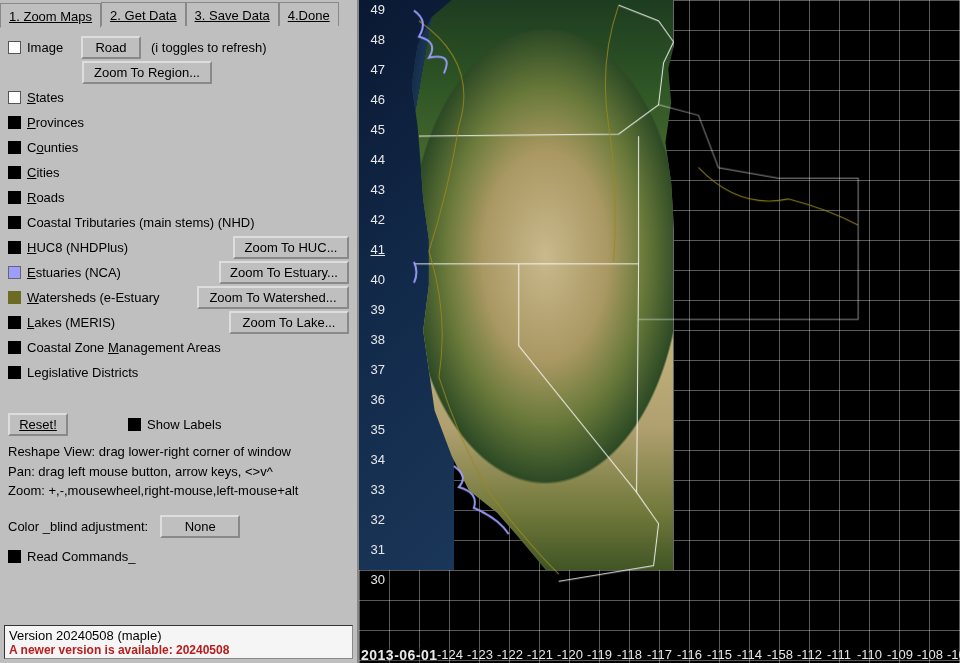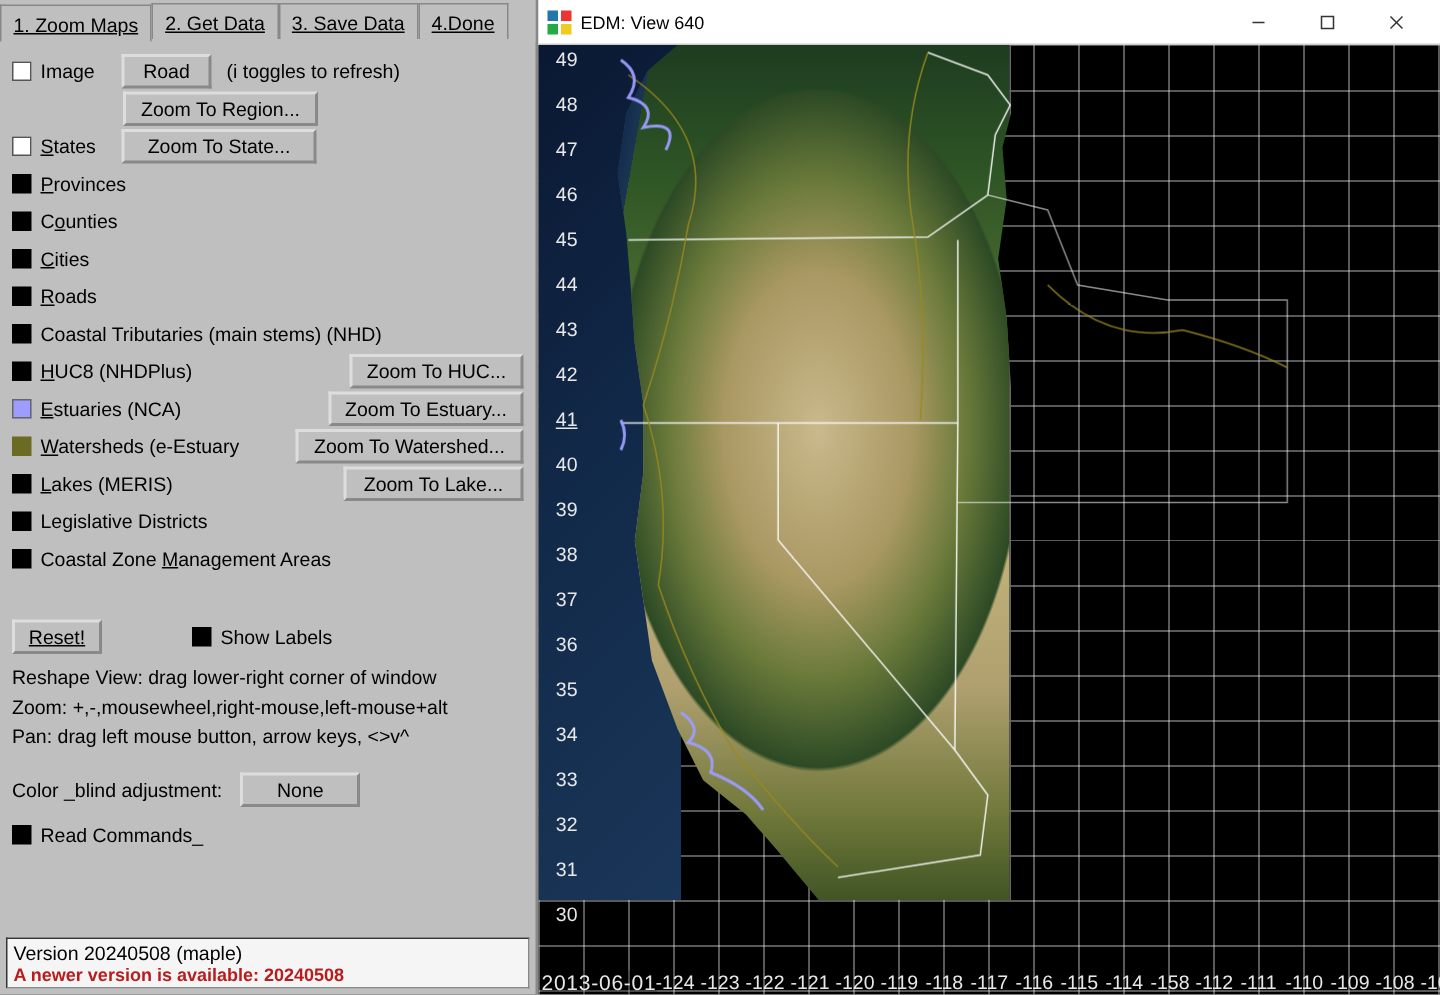--- a/index.html
+++ b/index.html
@@ -187,21 +187,21 @@
     font-family: Arial;
   }
   .lon-label {
     position:absolute;
     bottom: 1px;
     color: #e8e8e8; font-size: 13px;
   }
   .date-label {
     position:absolute;
     left: 2px; bottom: 0;
-    color: #e8e8e8; font-size: 14px; font-weight: normal;
+    color: #e8e8e8; font-size: 14px; font-weight: bold;
     letter-spacing: 0.5px;
     background: rgba(0,0,0,0.2);
   }
   
 </style>
 </head>
 <body>
 
 <div class="app">
 
@@ -222,21 +222,20 @@
         <span class="lbl" style="margin-left:10px">(i toggles to refresh)</span>
       </div>
 
       <div class="row" style="padding-left:74px">
         <button class="btn" style="width:130px;text-align:center">Zoom To Region...</button>
       </div>
 
       <div class="row">
         <span class="chk"></span>
         <span class="lbl" style="width:54px"><span class="u">S</span><span>tates</span></span>
-        <button class="btn" style="width:130px">Zoom To State...</button>
       </div>
 
       <div class="row">
         <span class="swatch"></span>
         <span class="lbl"><span class="u">P</span>rovinces</span>
       </div>
       <div class="row">
         <span class="swatch"></span>
         <span class="lbl">C<span class="u">o</span>unties</span>
       </div>
@@ -273,39 +272,39 @@
       </div>
 
       <div class="row">
         <span class="swatch"></span>
         <span class="lbl" style="flex:1"><span class="u">L</span>akes (MERIS)</span>
         <button class="btn" style="width:120px">Zoom To Lake...</button>
       </div>
 
       <div class="row">
         <span class="swatch"></span>
+        <span class="lbl">Coastal Zone <span class="u">M</span>anagement Areas</span>
+      </div>
+
+      <div class="row">
+        <span class="swatch"></span>
         <span class="lbl">Legislative Districts</span>
-      </div>
-
-      <div class="row">
-        <span class="swatch"></span>
-        <span class="lbl">Coastal Zone <span class="u">M</span>anagement Areas</span>
       </div>
 
       <div class="row" style="margin-top:28px">
         <button class="btn" style="width:60px"><span class="u">Reset!</span></button>
         <span style="width:60px"></span>
         <span class="swatch"></span>
         <span class="lbl">Show Labels</span>
       </div>
 
       <div class="help-block">
         <div>Reshape View: drag lower-right corner of window</div>
+        <div>Pan: drag left mouse button, arrow keys, &lt;&gt;v^</div>
         <div>Zoom: +,-,mousewheel,right-mouse,left-mouse+alt</div>
-        <div>Pan: drag left mouse button, arrow keys, &lt;&gt;v^</div>
       </div>
 
       <div class="row" style="margin-top:14px">
         <span class="lbl" style="margin-right:12px">Color _blind adjustment:</span>
         <button class="btn" style="width:80px">None</button>
       </div>
 
       <div class="row" style="margin-top:6px">
         <span class="swatch"></span>
         <span class="lbl">Read Commands_</span>
@@ -313,42 +312,20 @@
 
     </div>
 
     <div class="status-box">
       <div>Version 20240508 (maple)</div>
       <div class="status2">A newer version is available: 20240508</div>
     </div>
   </div>
 
   <div class="viewer">
-    <div class="titlebar">
-      <span class="app-icon"></span>
-      <span>EDM: View 640</span>
-      <div class="winbtns">
-        <div class="winbtn">
-          <svg>
-              <line x1="1" y1="5" x2="9" y2="5"></line>
-            </svg>
-        </div>
-        <div class="winbtn">
-          <svg>
-              <rect x="1" y="1" width="8" height="8"></rect>
-            </svg>
-        </div>
-        <div class="winbtn close">
-          <svg>
-              <line x1="1" y1="1" x2="9" y2="9"></line>
-              <line x1="9" y1="1" x2="1" y2="9"></line>
-            </svg>
-        </div>
-      </div>
-    </div>
 
     <div class="map-area">
       <div class="ocean"></div>
       <div class="terrain"></div>
 
       <div class="outline">
         <svg viewBox="0 0 602 633" preserveAspectRatio="none">
 
           <g stroke="#fff" stroke-width="1" fill="none" opacity="0.9">
 

